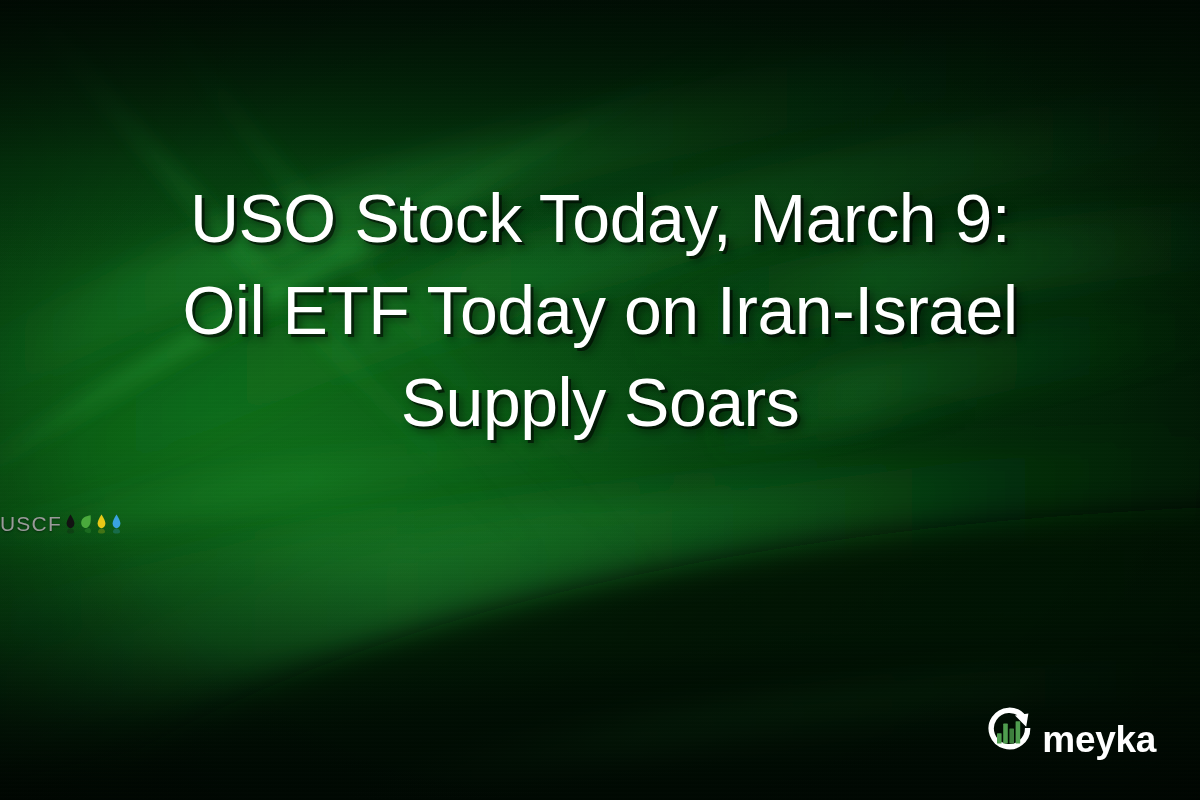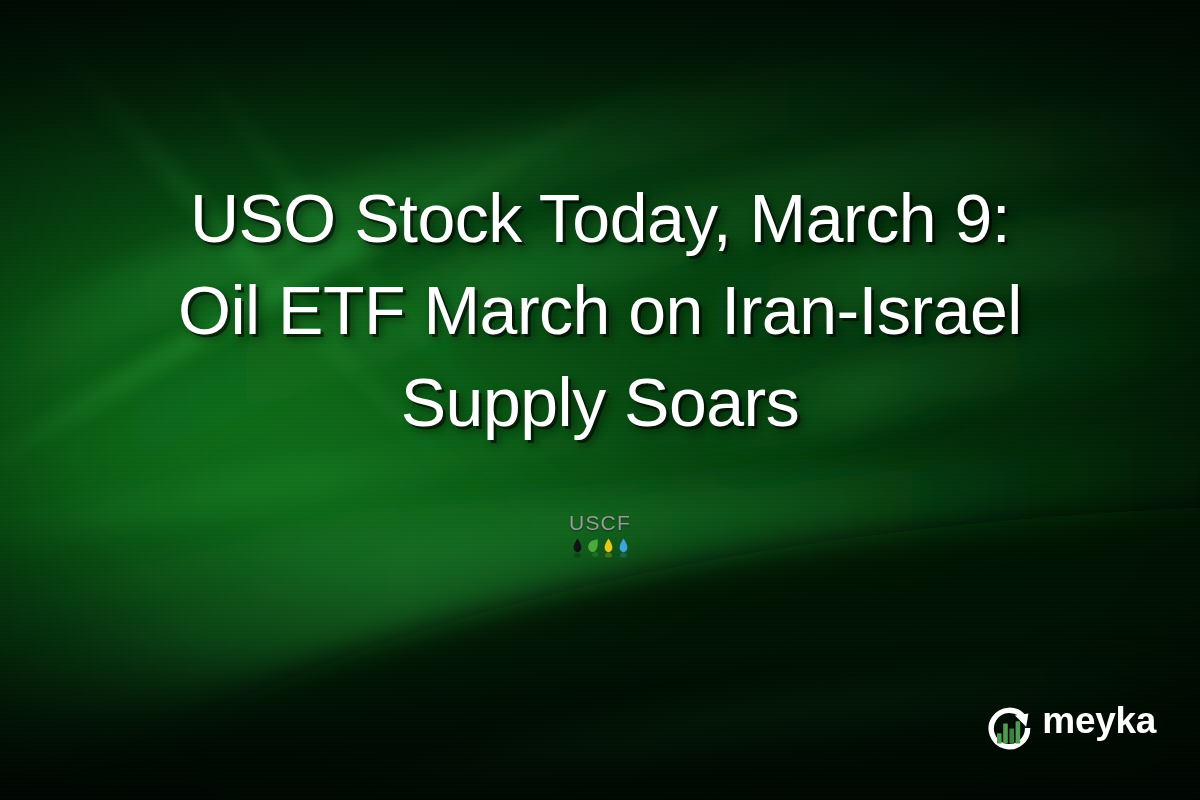--- a/index.html
+++ b/index.html
@@ -104,21 +104,20 @@
   }
 
   
   .uscf-mark {
     position: absolute;
     left: 0;
     right: 0;
     top: 512px;
     z-index: 6;
     display: flex;
-    flex-direction: column;
     align-items: center;
     gap: 3px;
   }
   .uscf-word {
     color: #9a9a9a;
     font-family: "Liberation Sans", sans-serif;
     font-size: 21px;
     font-weight: 400;
     letter-spacing: 1.2px;
     line-height: 1;
@@ -132,21 +131,21 @@
   }
   .uscf-drops svg { display: block; }
 
   
   .brand {
     position: absolute;
     right: 44px;
     bottom: 42px;
     z-index: 7;
     display: flex;
-    align-items: flex-start;
+    align-items: flex-end;
     gap: 4px;
   }
   .brand-logo { display: block; }
   .brand-word {
     color: #ffffff;
     font-family: "Liberation Sans", sans-serif;
     font-weight: 700;
     font-size: 37px;
     line-height: 1;
     letter-spacing: -0.3px;
@@ -227,21 +226,21 @@
     </g>
   </svg>
 
   <div class="bg-layer bg-topdark"></div>
   <div class="bg-layer bg-botdark"></div>
   <div class="bg-layer bg-bands"></div>
   <div class="bg-layer bg-vignette"></div>
 
   <div class="headline">
     <span class="headline-line">USO Stock Today, March 9:</span>
-    <span class="headline-line">Oil ETF March on Iran-Israel</span>
+    <span class="headline-line">Oil ETF Today on Iran-Israel</span>
     <span class="headline-line">Supply Soars</span>
   </div>
 
   <div class="uscf-mark">
     <span class="uscf-word">USCF</span>
     <span class="uscf-drops">
       <svg width="11" height="20" viewBox="0 0 11 20">
         <path d="M5.5 0.6 C5.5 0.6 9.4 6.2 9.4 9.6 C9.4 12.3 7.7 14.2 5.5 14.2 C3.3 14.2 1.6 12.3 1.6 9.6 C1.6 6.2 5.5 0.6 5.5 0.6 Z" fill="#121212"></path>
         <path d="M5.5 14.6 C7.5 14.6 9.1 16.2 9.1 18.1 C9.1 19.0 7.8 19.6 5.5 19.6 C3.2 19.6 1.9 19.0 1.9 18.1 C1.9 16.2 3.5 14.6 5.5 14.6 Z" fill="#121212" opacity="0.26"></path>
       </svg>

